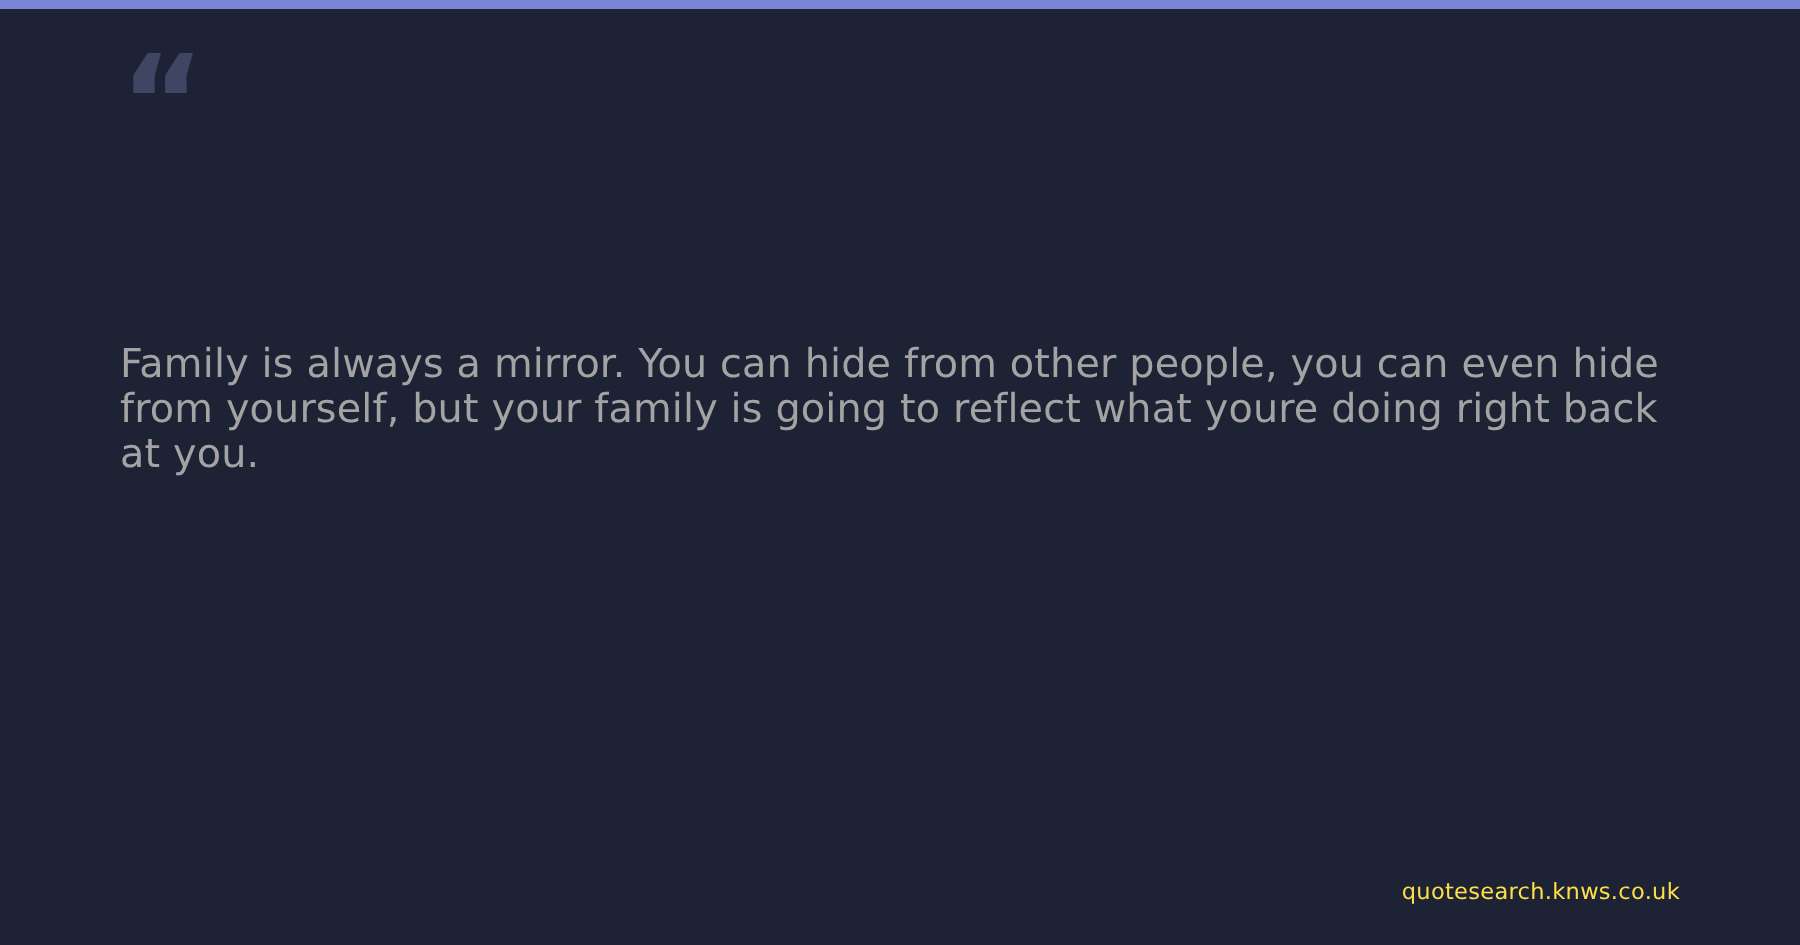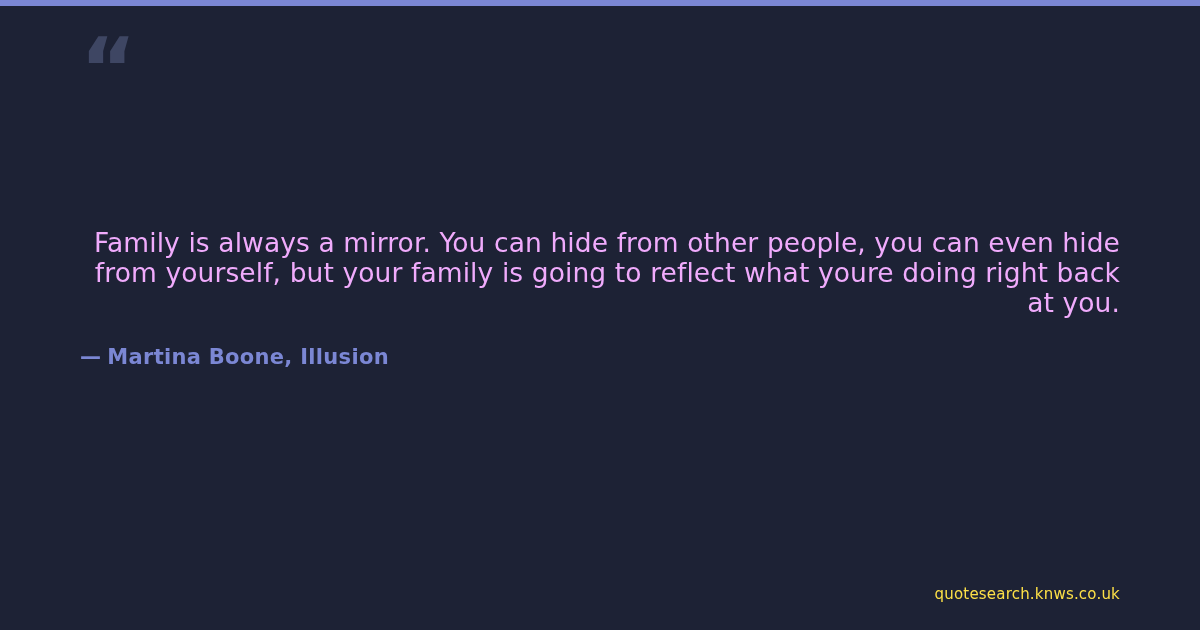--- a/index.html
+++ b/index.html
@@ -49,24 +49,23 @@
     left: 80px;
     top: 228px;
     width: 1040px;
   }
 
   .quote-text {
     margin: 0;
     font-family: "DejaVu Sans", sans-serif;
     font-size: 26.5px;
     line-height: 1.14;
-    color: #f0abfc;
+    color: #a3a3a3;
     font-weight: normal;
     letter-spacing: 0.1px;
-    text-align: right;
   }
 
   .attribution {
     position: absolute;
     left: 80px;
     top: 345px;
     font-family: "DejaVu Sans", sans-serif;
     font-size: 21px;
     font-weight: bold;
     color: #7b87d4;
@@ -94,19 +93,16 @@
 <div class="card">
 
   <div class="accent-bar"></div>
 
   <div class="quote-mark">“</div>
 
   <div class="quote-body">
     <p class="quote-text">Family is always a mirror. You can hide from other people, you can even hide from yourself, but your family is going to reflect what youre doing right back at you.</p>
   </div>
 
-  <div class="attribution">
-    <span class="dash">—</span><span>Martina Boone, Illusion</span>
-  </div>
 
   <div class="site-footer">quotesearch.knws.co.uk</div>
 
 </div>
 
 </body></html>

